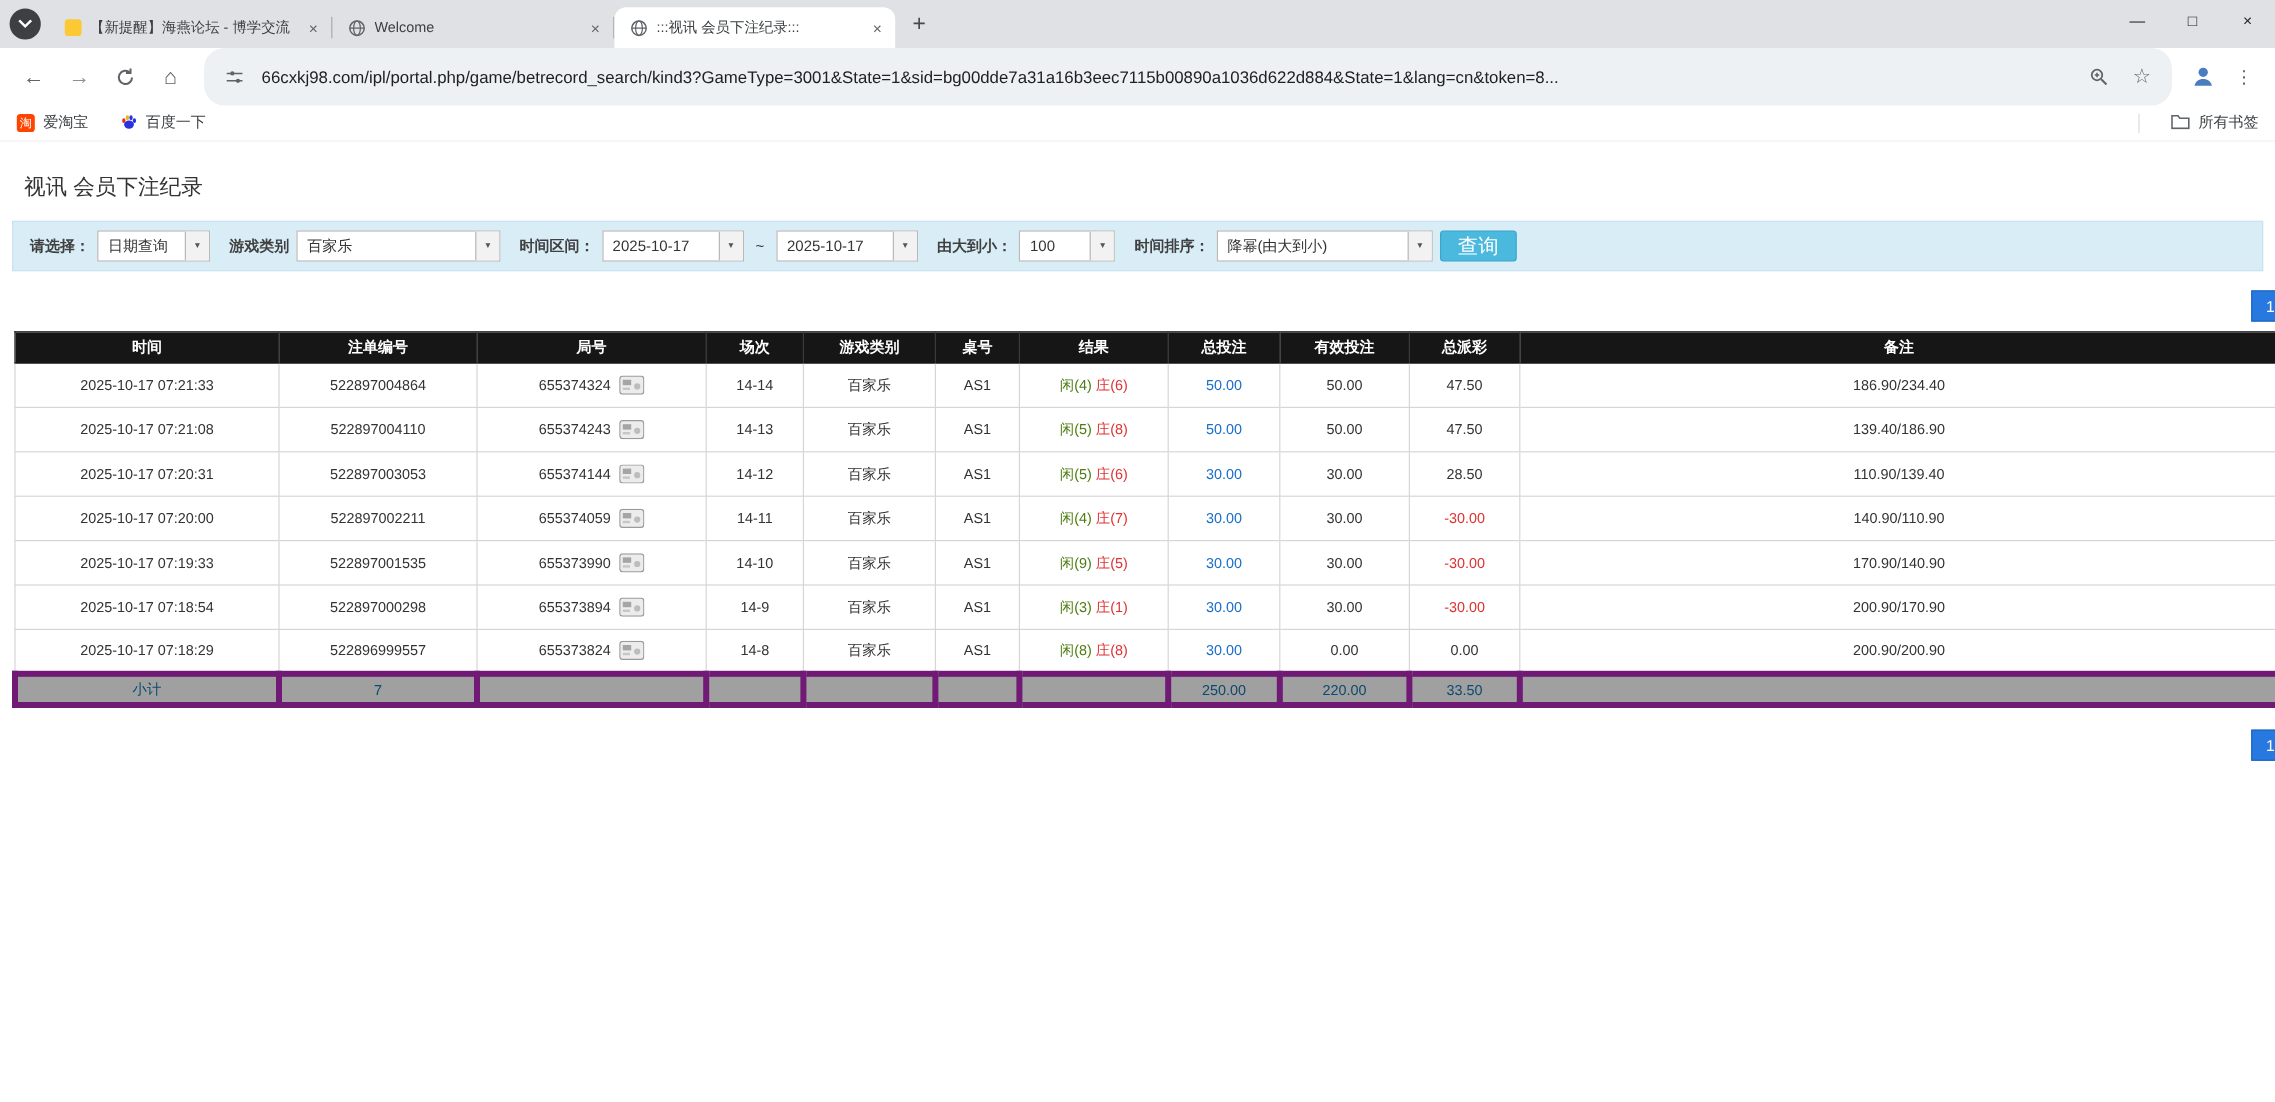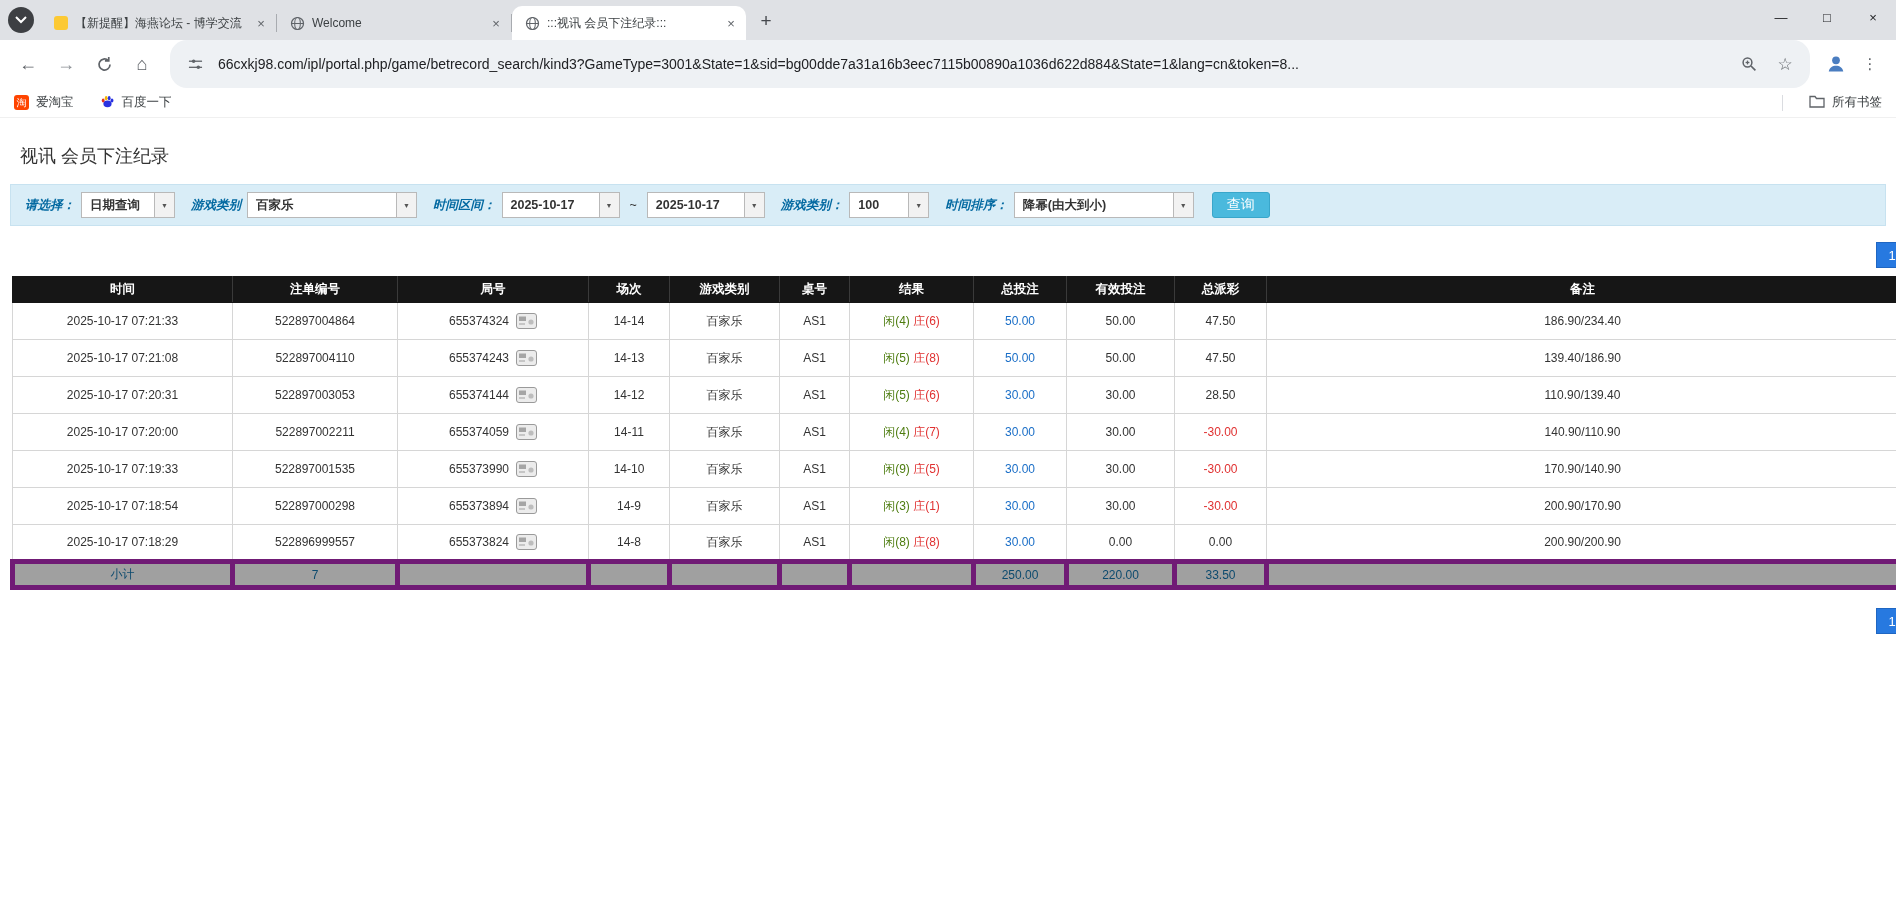--- a/index.html
+++ b/index.html
@@ -33,32 +33,32 @@
   .bm-item { display:flex; align-items:center; gap:7px; cursor:pointer; }
   .bm-spacer { flex:1; }
   .bm-sep { width:1px; height:16px; background:#dadce0; }
   .tb-icon { width:15px; height:15px; background:#ff4400; border-radius:3px; color:#fff; font-size:10px; display:flex; align-items:center; justify-content:center; }
 
   
   .page { padding:0; }
   .page-title { font-size:18px; font-weight:400; color:#333; margin:26px 0 16px 20px; }
 
   .filter-bar { margin:0 10px; background:#d9edf7; border:1px solid #c7e2f0; height:42px; display:flex; align-items:center; padding:0 14px; gap:6px; font-size:12.5px; white-space:nowrap; }
-  .f-label { color:#0369a1; font-weight:bold; margin-left:10px;font-style:italic; }
+  .f-label { color:#404040; font-weight:bold; margin-left:10px; }
   .f-label:first-child { margin-left:0; }
   .combo { display:inline-flex; height:26px; border:1px solid #b9b9b9; background:#fff; align-items:stretch; }
-  .combo-text { display:flex; align-items:center; padding:0 8px; font-size:12.5px; color:#333;font-weight:bold; }
+  .combo-text { display:flex; align-items:center; padding:0 8px; font-size:12.5px; color:#333; }
   .combo-arrow { width:20px; background:#f2f2f2; border-left:1px solid #b9b9b9; display:flex; align-items:center; justify-content:center; font-size:7px; color:#555; cursor:pointer; }
   .w-sel  { width:72px; }
   .w-game { width:148px; }
   .w-date { width:96px; }
   .w-size { width:58px; }
   .w-sort { width:158px; }
   .tilde { margin:0 4px; color:#333; }
-  .search-btn { height:26px; padding:0 14px; margin-left:12px; background:#4ab9dd; border:1px solid #39a6ca; border-radius:3px; color:#fff; font-size:14px; cursor:pointer; font-family:Liberation Serif, serif; }
+  .search-btn { height:26px; padding:0 14px; background:#4ab9dd; border:1px solid #39a6ca; border-radius:3px; color:#fff; font-size:17px; cursor:pointer; font-family:Liberation Serif, serif; }
 
   .summary-bar { margin:10px 10px 0; background:#dff0d8; border:1px solid #d2e7c6; height:33px; display:flex; align-items:center; justify-content:space-between; padding:0 12px; font-size:12px; color:#333; }
   .summary-note { color:#e60000; }
 
   .pager { position:relative; height:26px; margin:16px 0 8px; }
   .pager.bottom { margin:18px 0 0; }
   .page-btn { position:absolute; right:-12px; top:0; width:32px; height:26px; background:#2779e0; border:1px solid #1f66c2; color:#fff; font-size:13px; display:flex; align-items:center; justify-content:center; cursor:pointer; }
 
   table.bets { margin-left:10px; width:1886px; border-collapse:collapse; table-layout:fixed; font-size:12px; color:#333; }
   table.bets thead th { background:#161616; color:#fff; font-size:12.5px; font-weight:bold; height:26px; border:1px solid #161616; border-right:1px solid #3a3a3a; text-align:center; }
@@ -213,21 +213,21 @@
     <span class="combo">
       <span class="combo-text w-date">2025-10-17</span>
       <span class="combo-arrow">▼</span>
     </span>
     <span class="tilde">~</span>
     <span class="combo">
       <span class="combo-text w-date">2025-10-17</span>
       <span class="combo-arrow">▼</span>
     </span>
 
-    <span class="f-label">游戏类别：</span>
+    <span class="f-label">由大到小：</span>
     <span class="combo">
       <span class="combo-text w-size">100</span>
       <span class="combo-arrow">▼</span>
     </span>
 
     <span class="f-label">时间排序：</span>
     <span class="combo">
       <span class="combo-text w-sort">降幂(由大到小)</span>
       <span class="combo-arrow">▼</span>
     </span>

